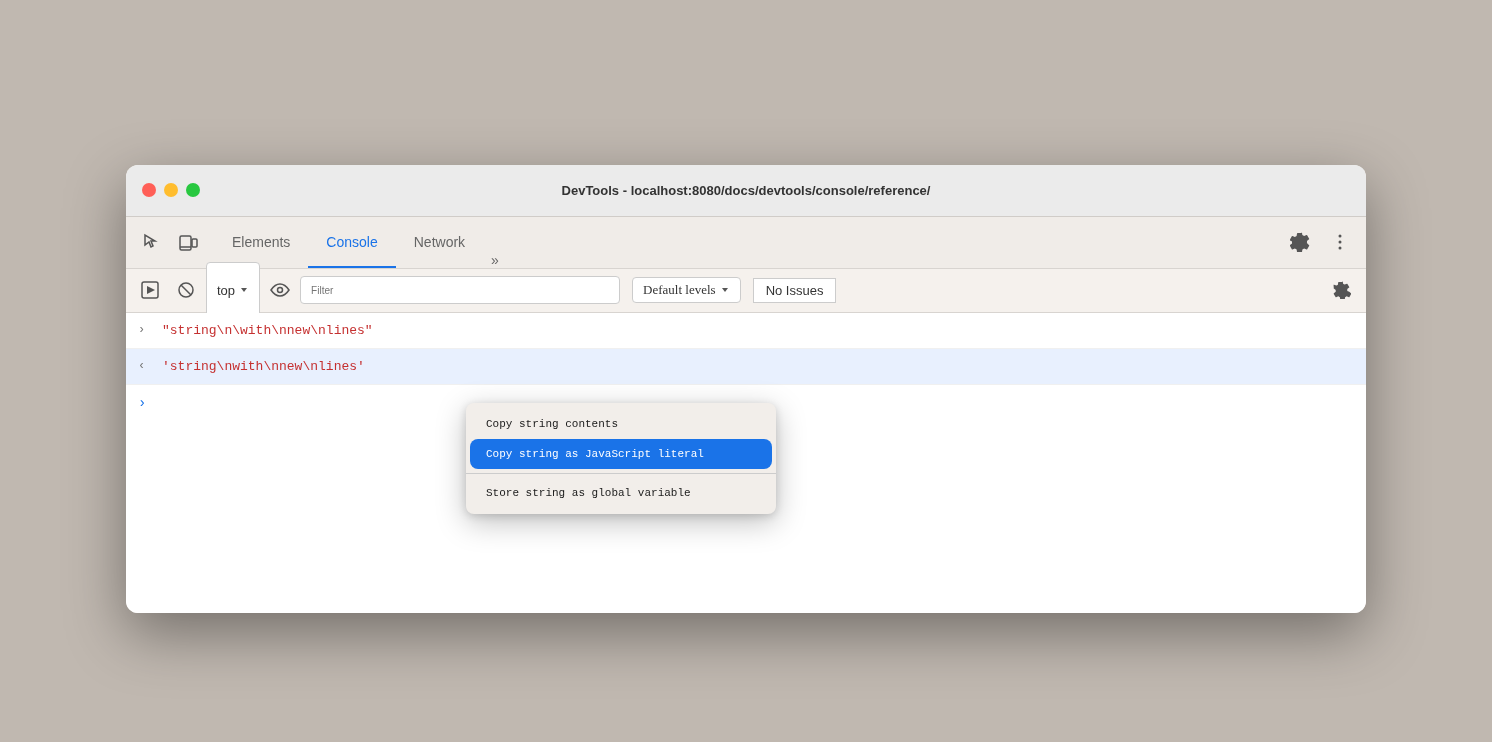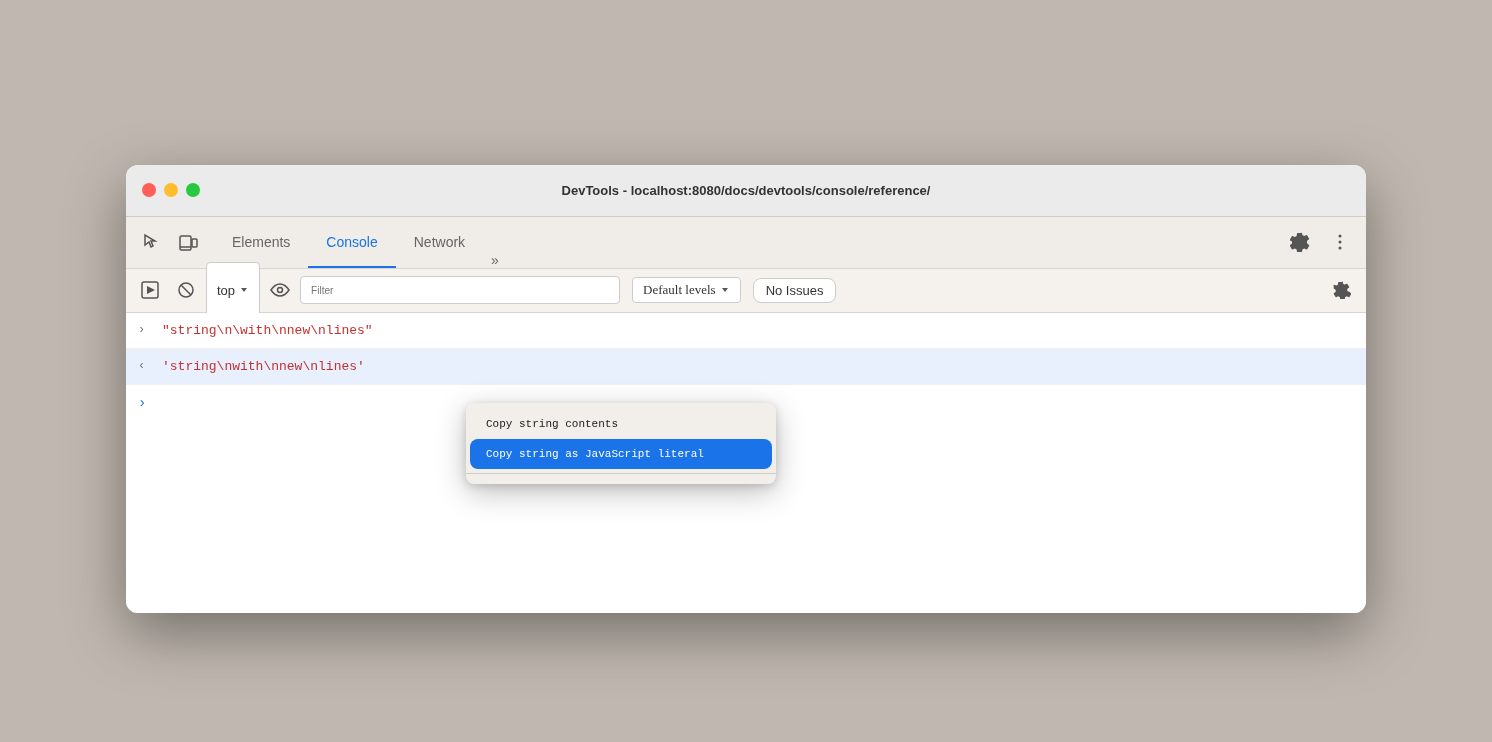--- a/index.html
+++ b/index.html
@@ -167,21 +167,21 @@
       background: white;
       cursor: pointer;
       font-size: 13px;
       color: #333;
       margin-left: 8px;
       font-family: Liberation Serif, serif;
     }
     .no-issues {
       padding: 4px 12px;
       border: 1px solid #ccc;
-      border-radius: 8px;
+      border-radius: 0;
       background: white;
       font-size: 13px;
       color: #333;
       cursor: pointer;
       margin-left: 8px;
     }
     .console-content {
       background: white;
       min-height: 300px;
       padding: 0;
@@ -385,15 +385,18 @@
     </div>
 
     <div class="context-menu">
       <div class="cm-item">
         <span>Copy string contents</span>
       </div>
       <div class="cm-item active">
         <span>Copy string as JavaScript literal</span>
       </div>
       <div class="cm-separator"></div>
+      <div class="cm-item">
+        <span>Store string as global variable</span>
+      </div>
     </div>
   </div>
 </div>
 
 </body></html>

